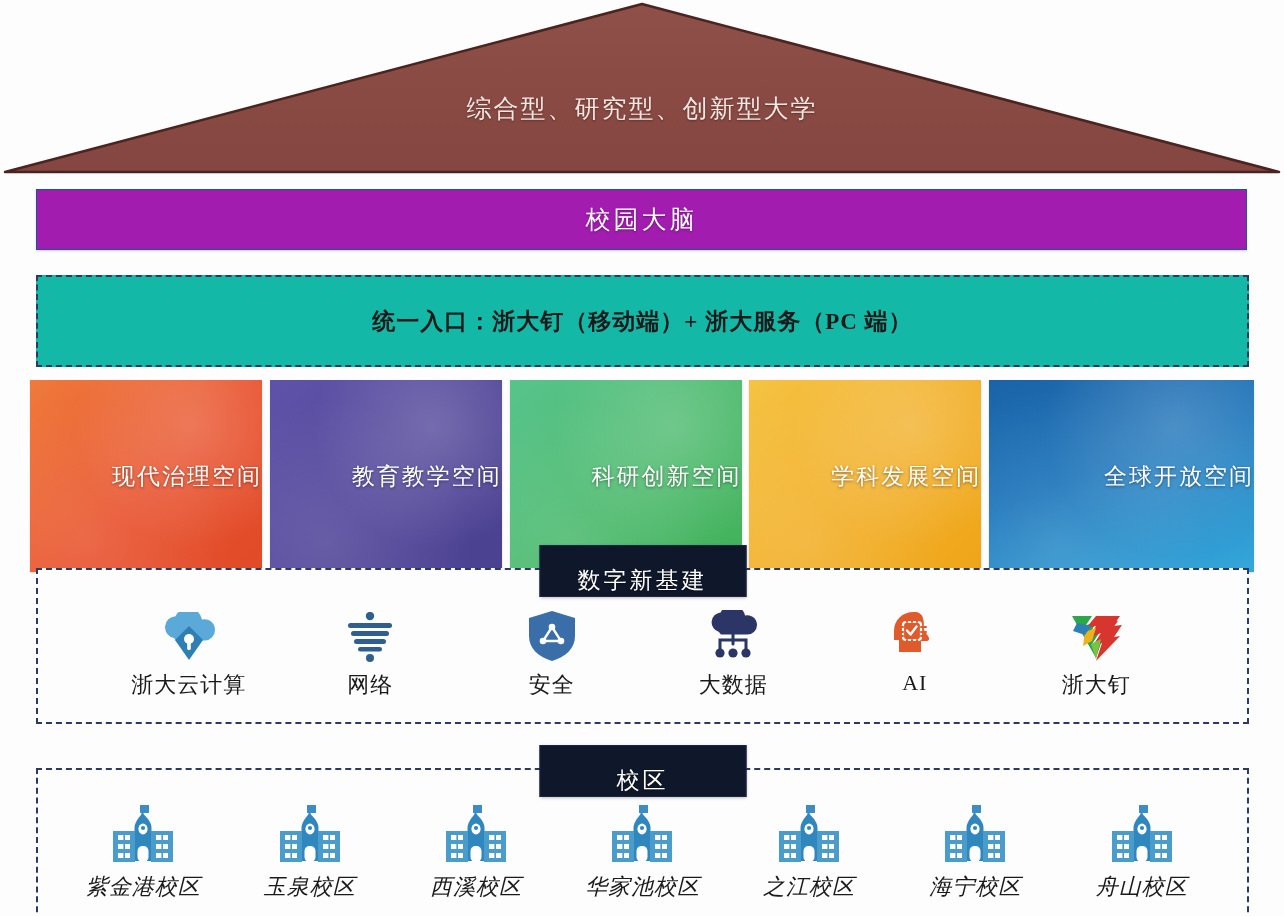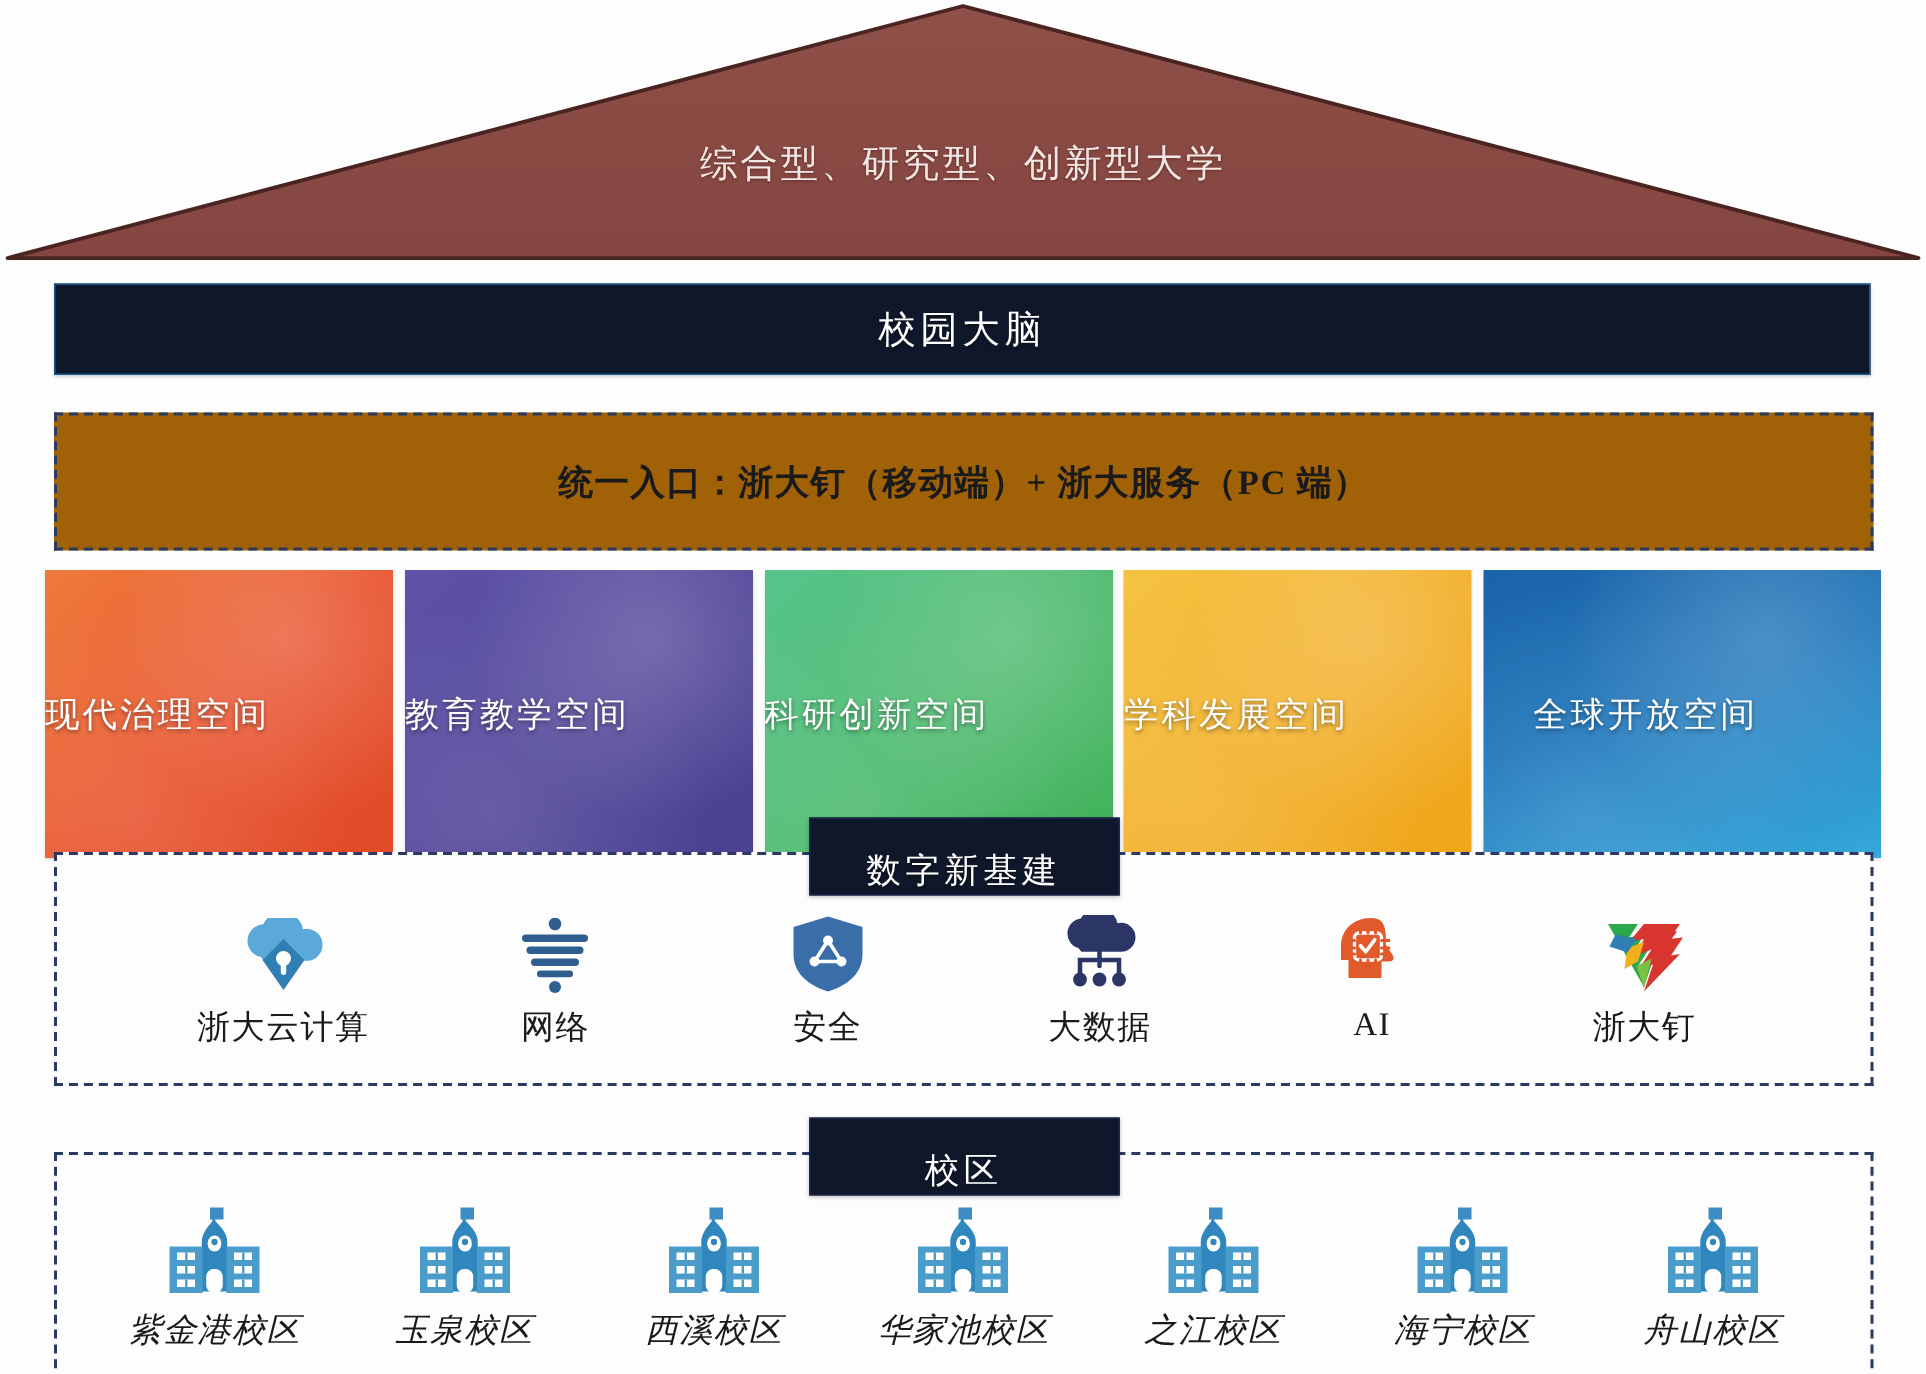--- a/index.html
+++ b/index.html
@@ -45,21 +45,21 @@
     pointer-events: none;
   }
 
   
   .brain-bar {
     position: absolute;
     left: 36px;
     top: 189px;
     width: 1209px;
     height: 59px;
-    background: #0f172a;
+    background: #a21caf;
     border: 1px solid #15598f;
     display: flex;
     align-items: center;
     justify-content: center;
     box-shadow: 0 1px 2px rgba(0,0,0,0.18);
   }
   .brain-bar .txt {
     color: #ffffff;
     font-size: 25px;
     letter-spacing: 3px;
@@ -70,21 +70,21 @@
   .entry-box {
     position: absolute;
     left: 36px;
     top: 275px;
     width: 1209px;
     height: 88px;
     border: 2px dashed #2b3a63;
     display: flex;
     align-items: center;
     justify-content: center;
-    background: #a16207;
+    background: #14b8a6;
   }
   .entry-box .txt {
     color: #1a1a1a;
     font-size: 23px;
     letter-spacing: 1px;
     font-weight: 600;
   }
 
   
   .cards {
@@ -95,21 +95,21 @@
     height: 154px;
     display: flex;
     justify-content: space-between;
   }
   .card {
     width: 232px;
     height: 192px;
     position: relative;
     display: flex;
     align-items: center;
-    justify-content: flex-start;
+    justify-content: flex-end;
     overflow: hidden;
     box-shadow: 0 1px 2px rgba(0,0,0,0.15);
   }
   .card .sheen {
     position: absolute;
     inset: 0;
     background:
       radial-gradient(circle at 70% 25%, rgba(255,255,255,0.20), rgba(255,255,255,0) 55%),
       radial-gradient(circle at 25% 85%, rgba(255,255,255,0.12), rgba(255,255,255,0) 60%);
     pointer-events: none;

